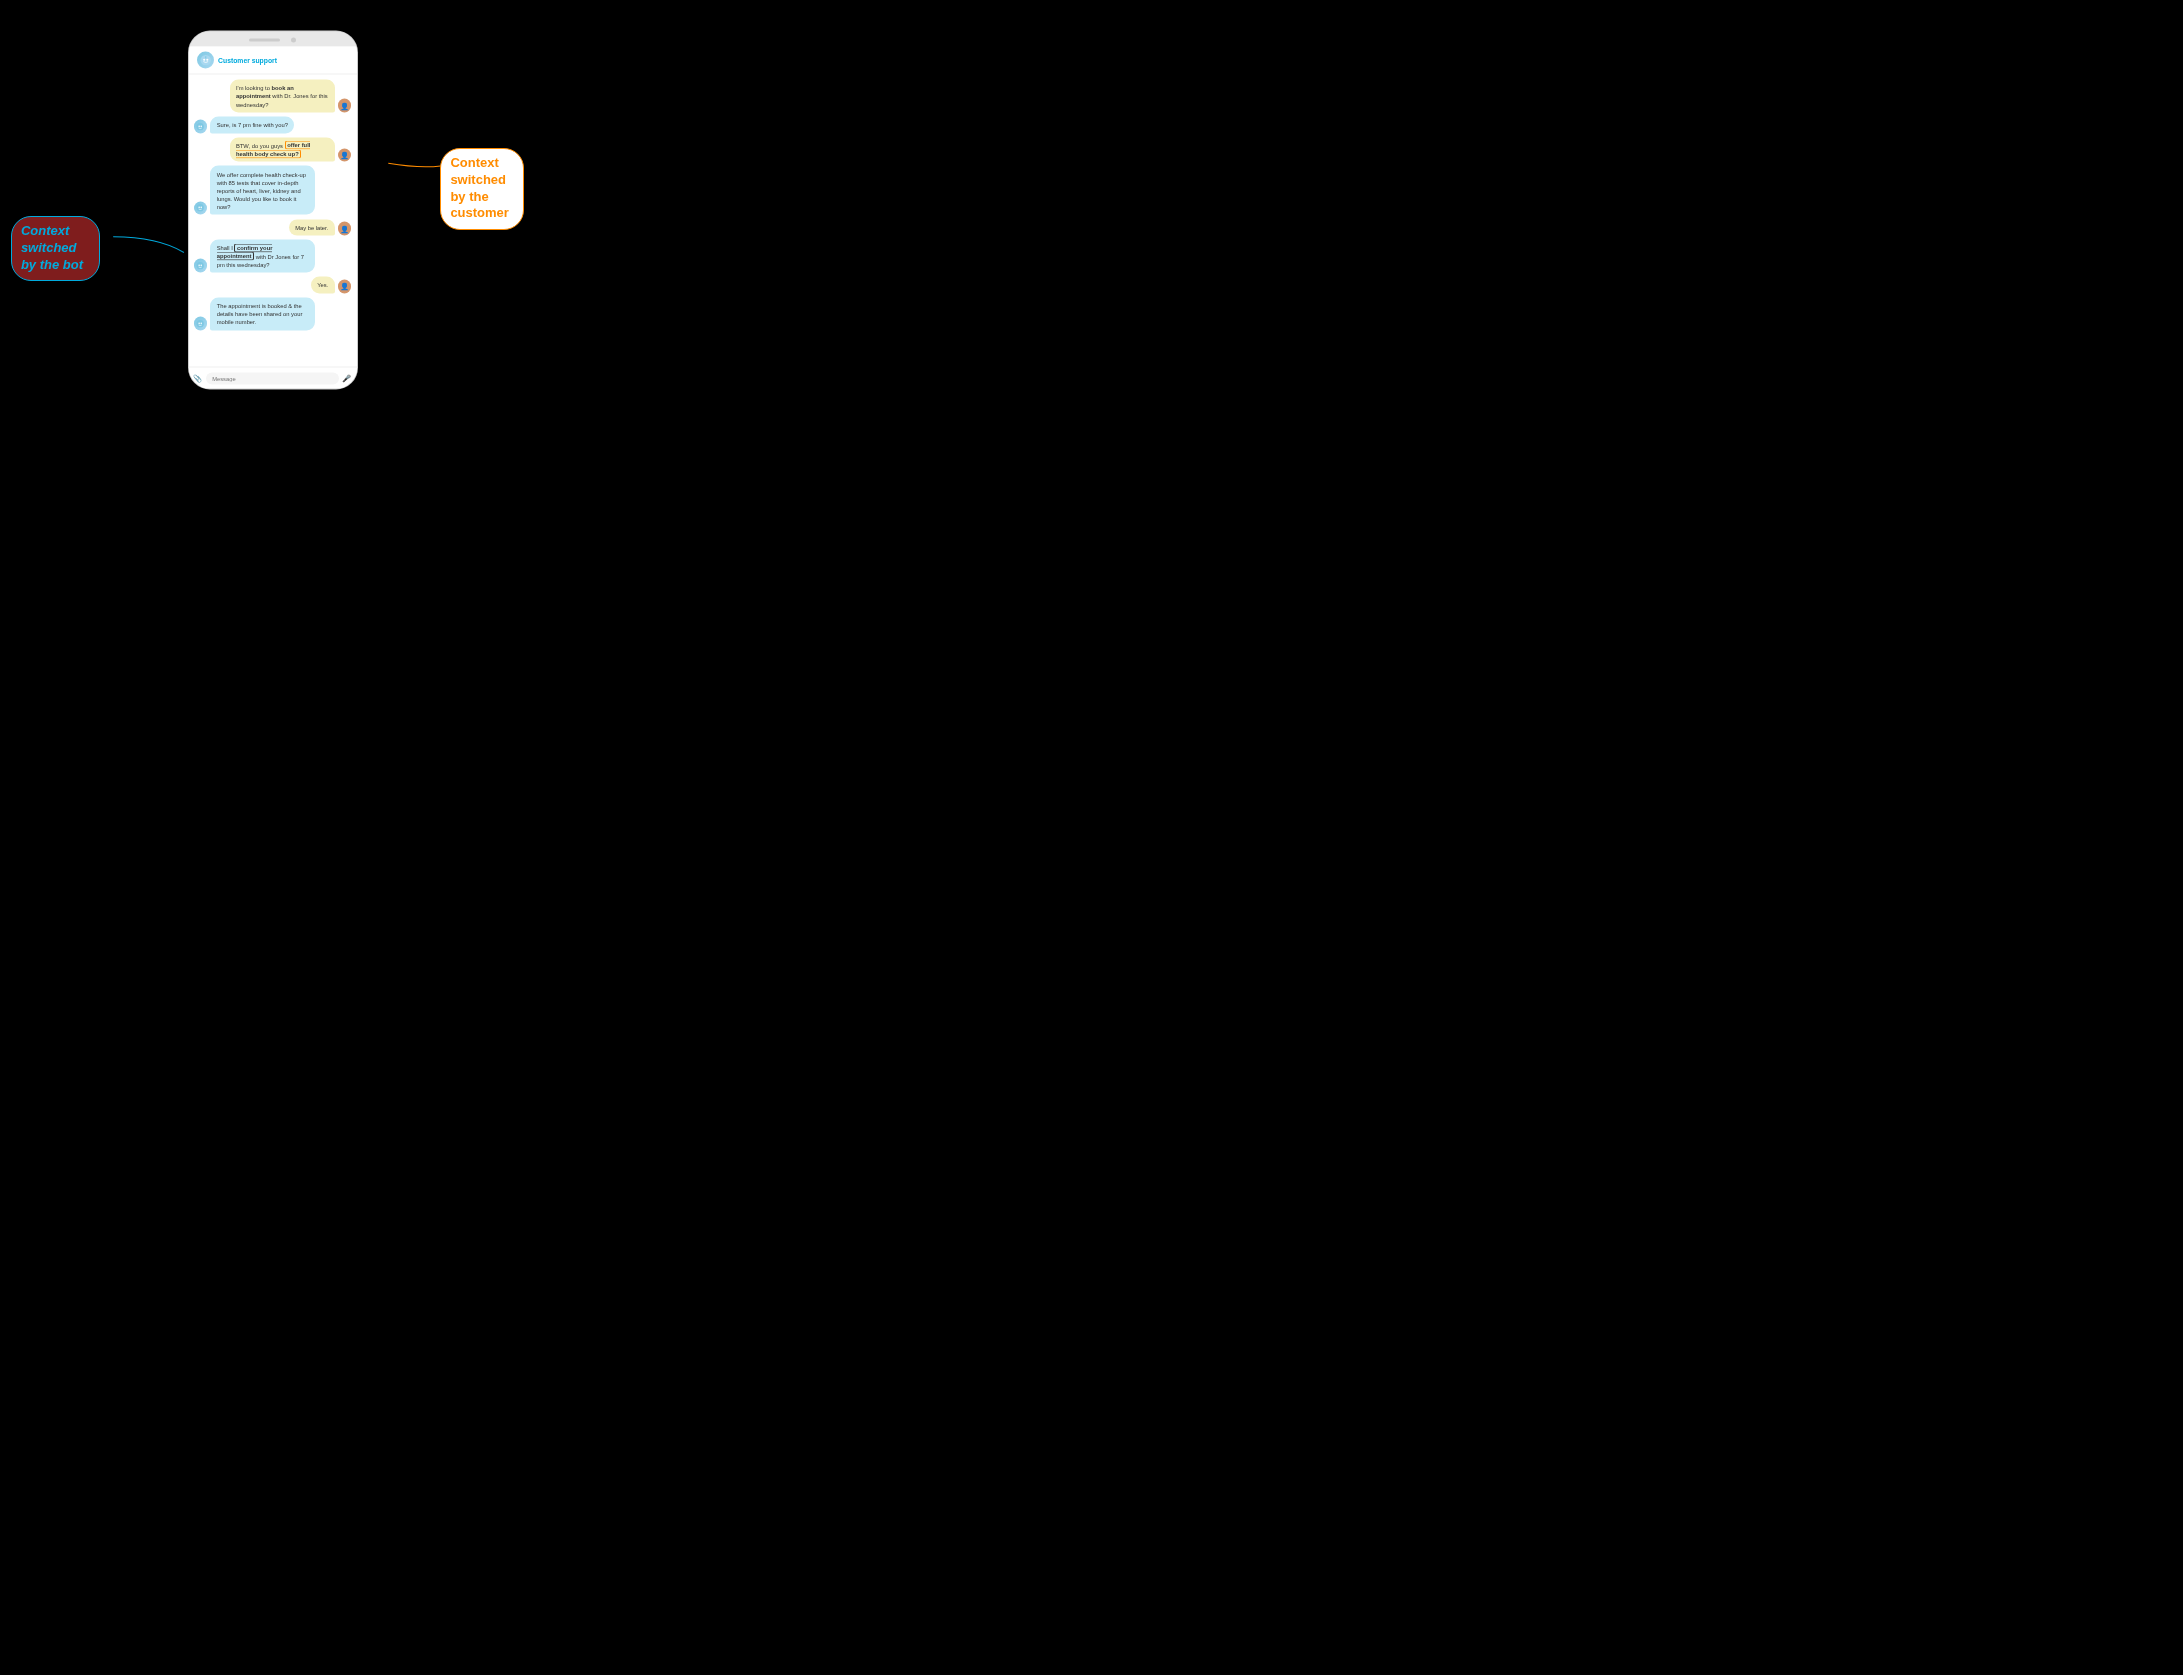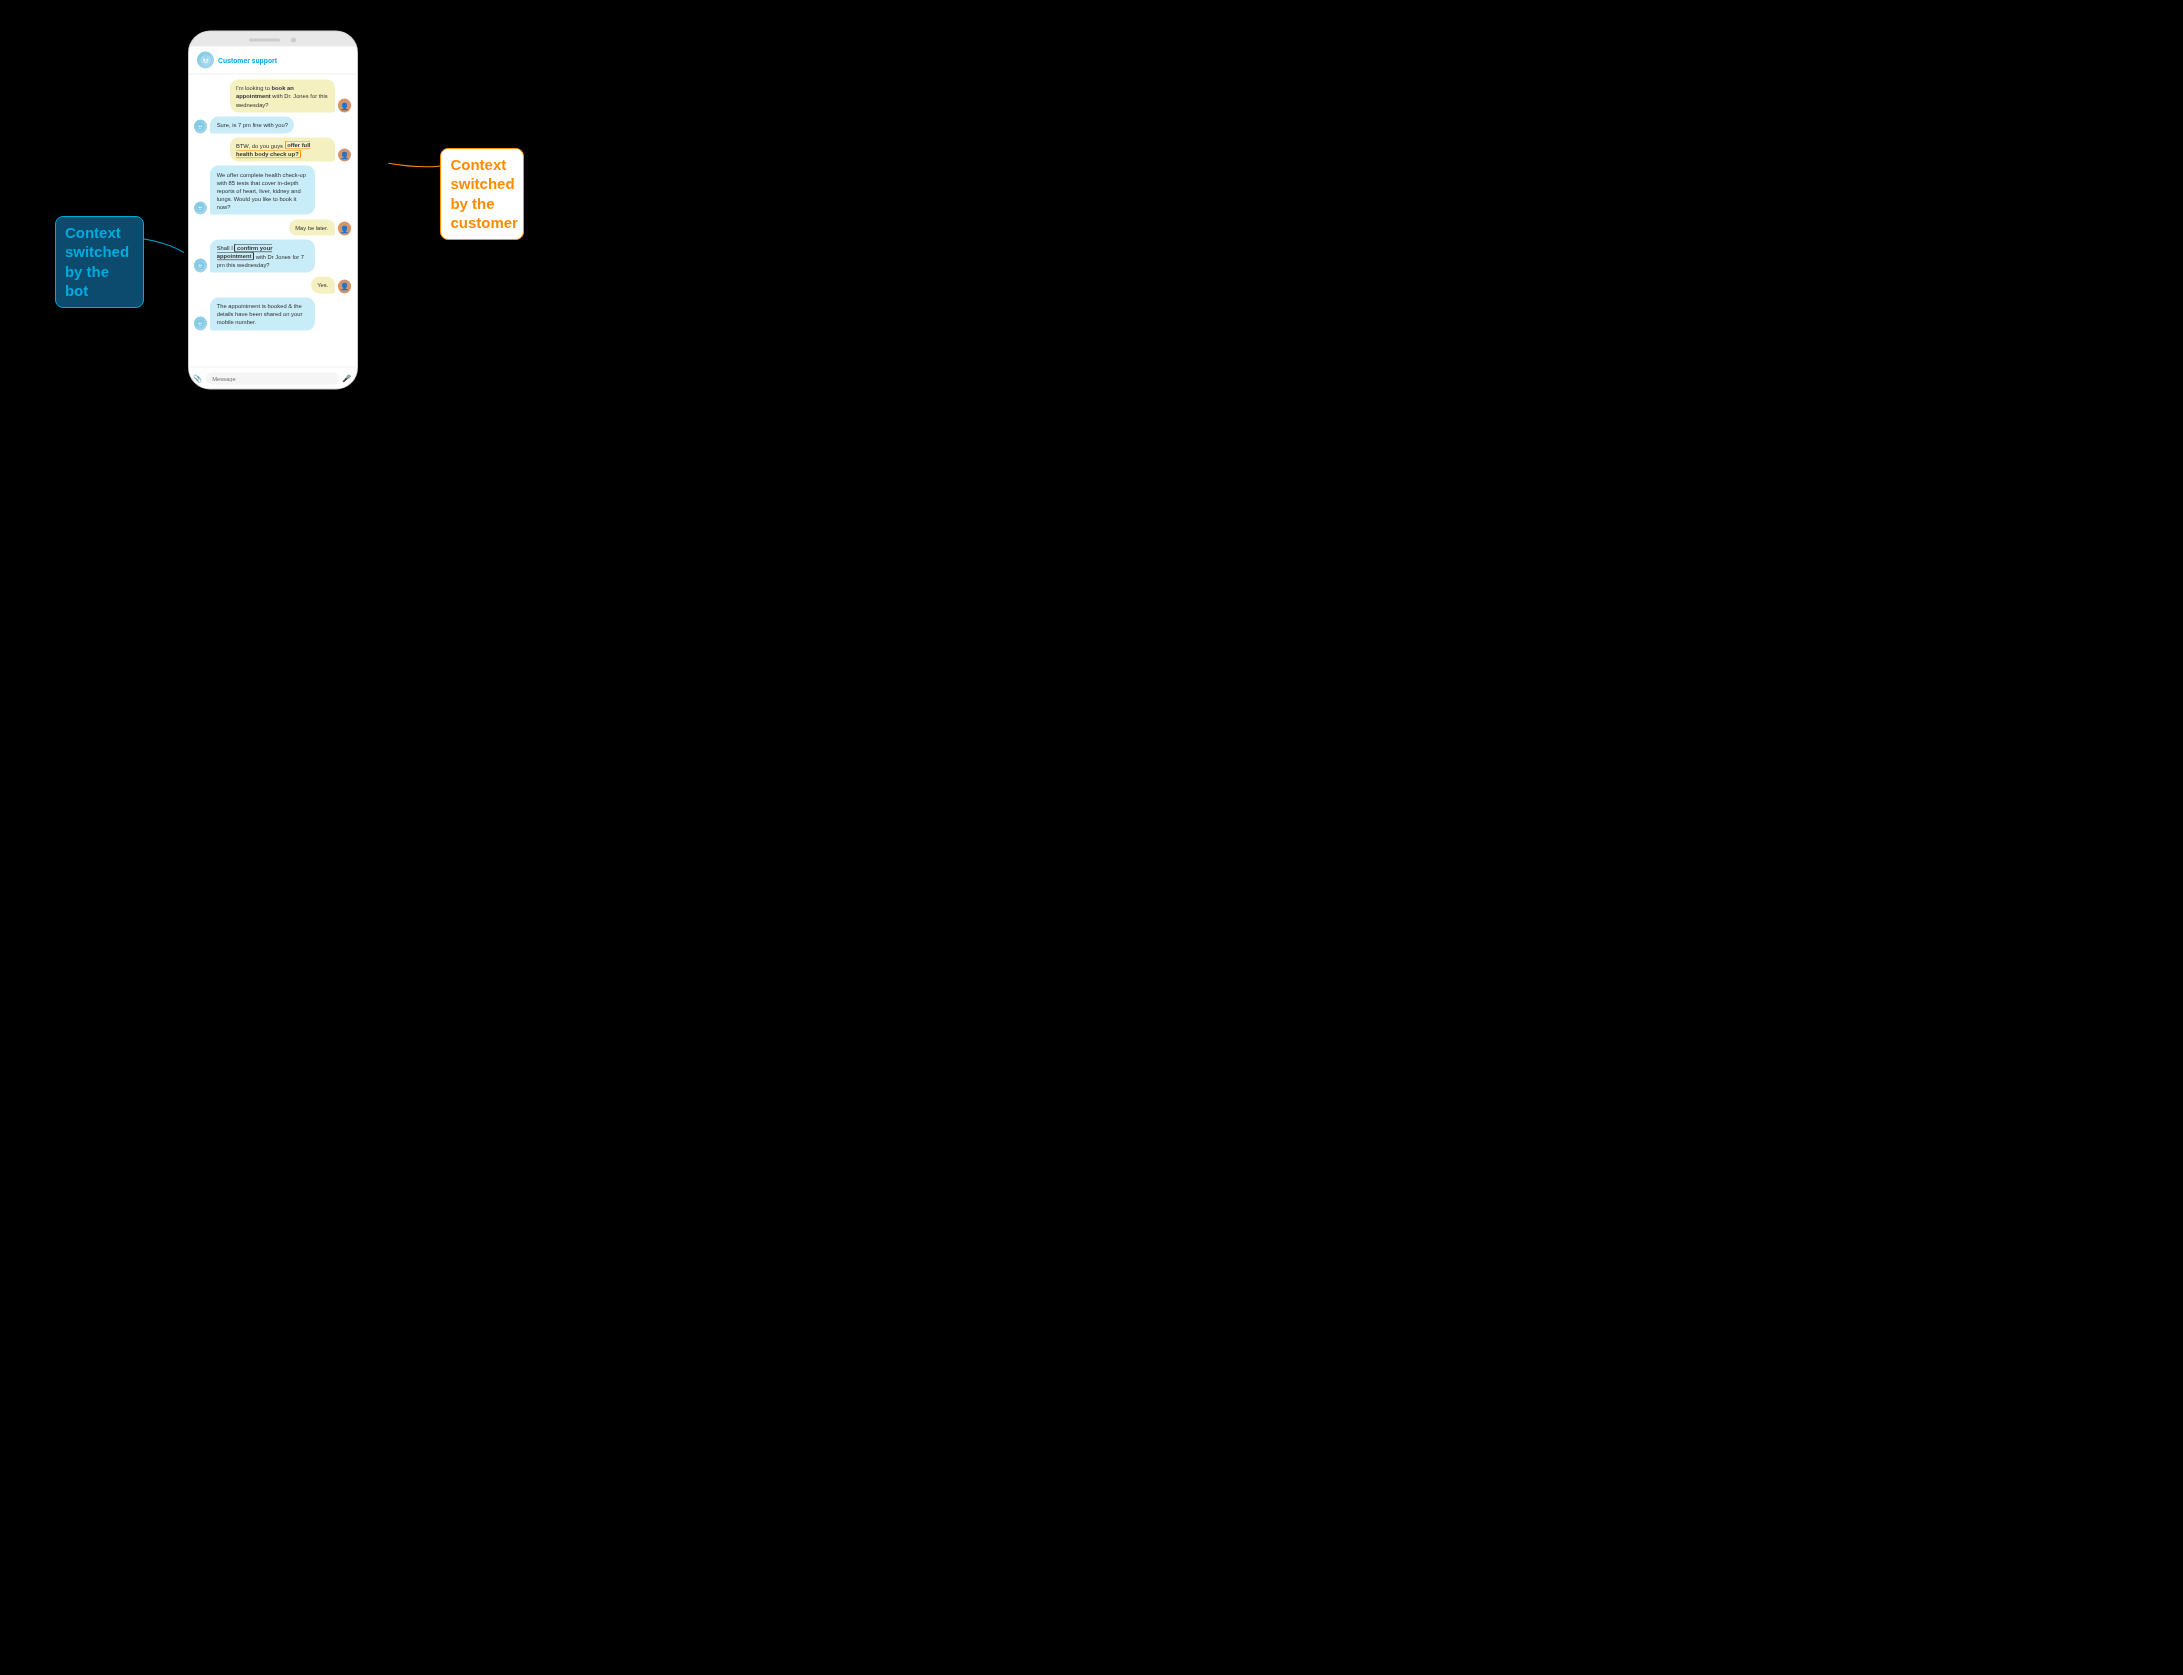--- a/index.html
+++ b/index.html
@@ -185,44 +185,44 @@
     }
 
     .input-icon {
       color: #999;
       font-size: 7.3px;
     }
 
     
     .annotation {
       position: absolute;
-      border-radius: 8px;
+      border-radius: 20px;
       padding: 6.3px 9.4px;
-      font-size: 15px;
+      font-size: 13px;
       font-weight: 800;
       line-height: 1.3;
-      margin-left: 44px;
     }
 
     .annotation-customer {
       right: 10.5px;
       top: 142px;
       border: 1.6px solid #ff8c00;
       color: #ff8c00;
       background: #fff;
       width: 84px;
     }
 
     .annotation-bot {
       left: 0px;
       top: 210px;
       border: 1.6px solid #00aadd;
       color: #00aadd;
-      background: #0c4a6e;
+      background: #7f1d1d;
       width: 89px;
+      font-style: italic;
     }
 
     
     .lines-svg {
       position: absolute;
       top: 0;
       left: 0;
       width: 100%;
       height: 100%;
       pointer-events: none;

